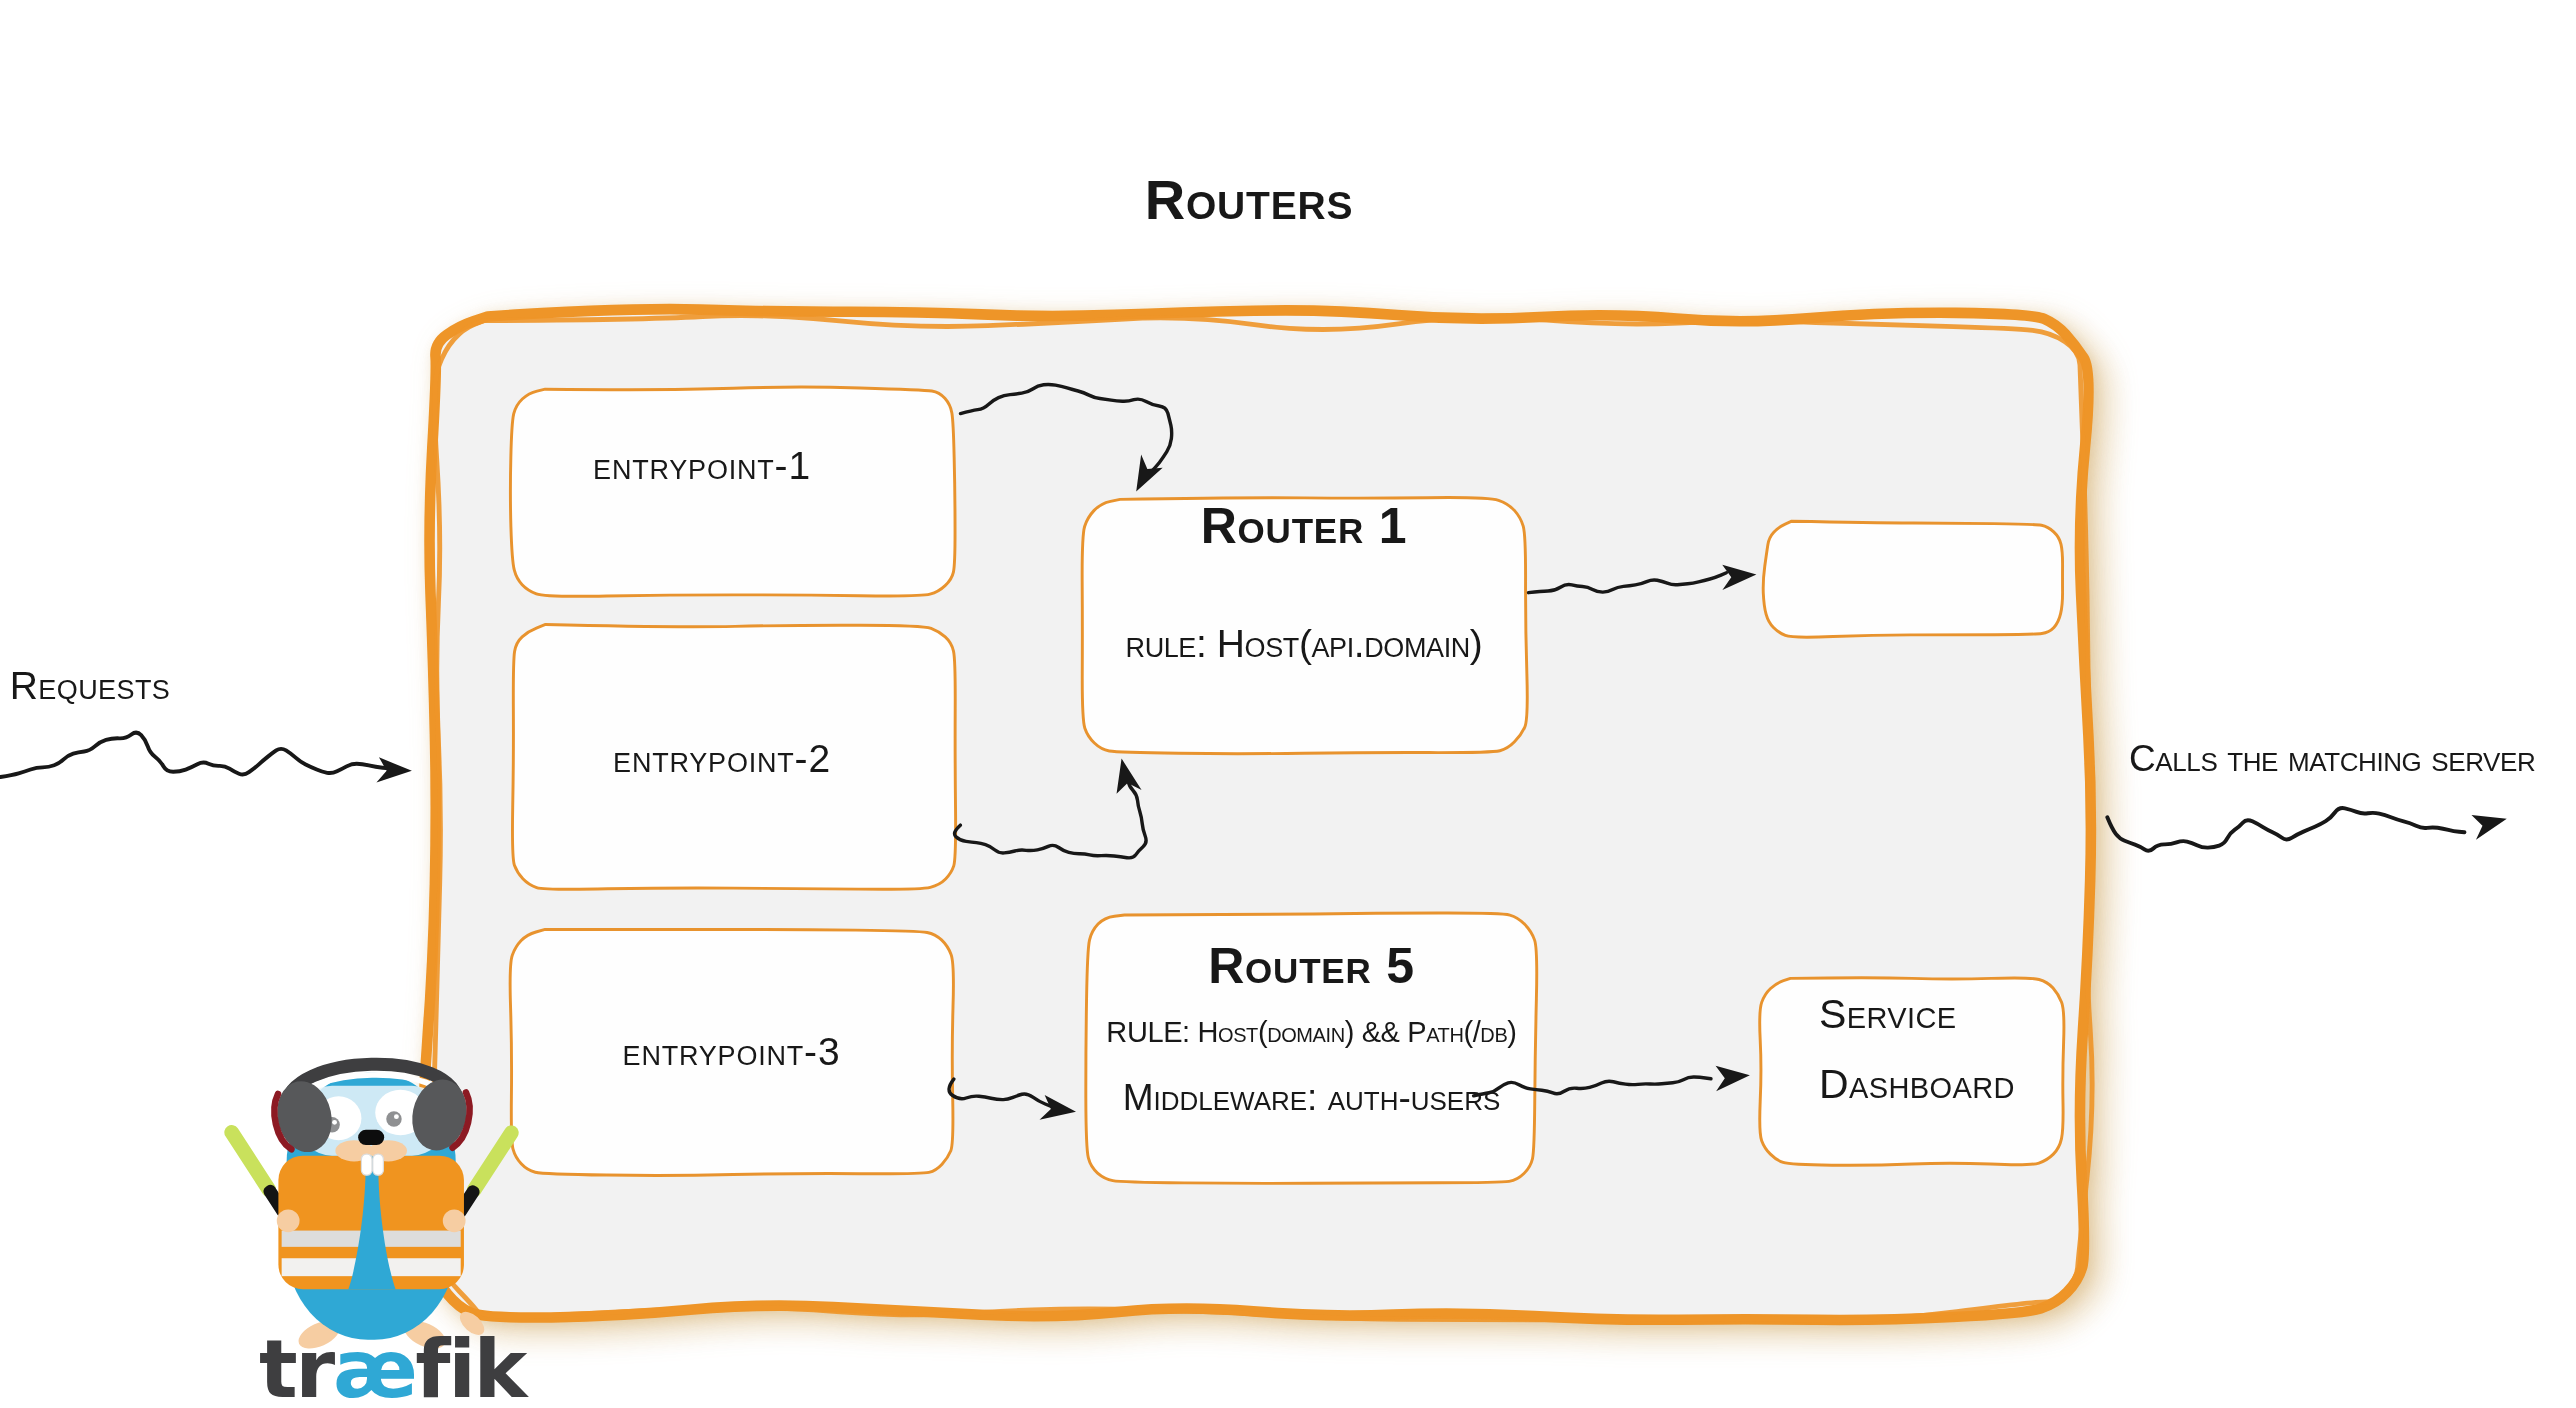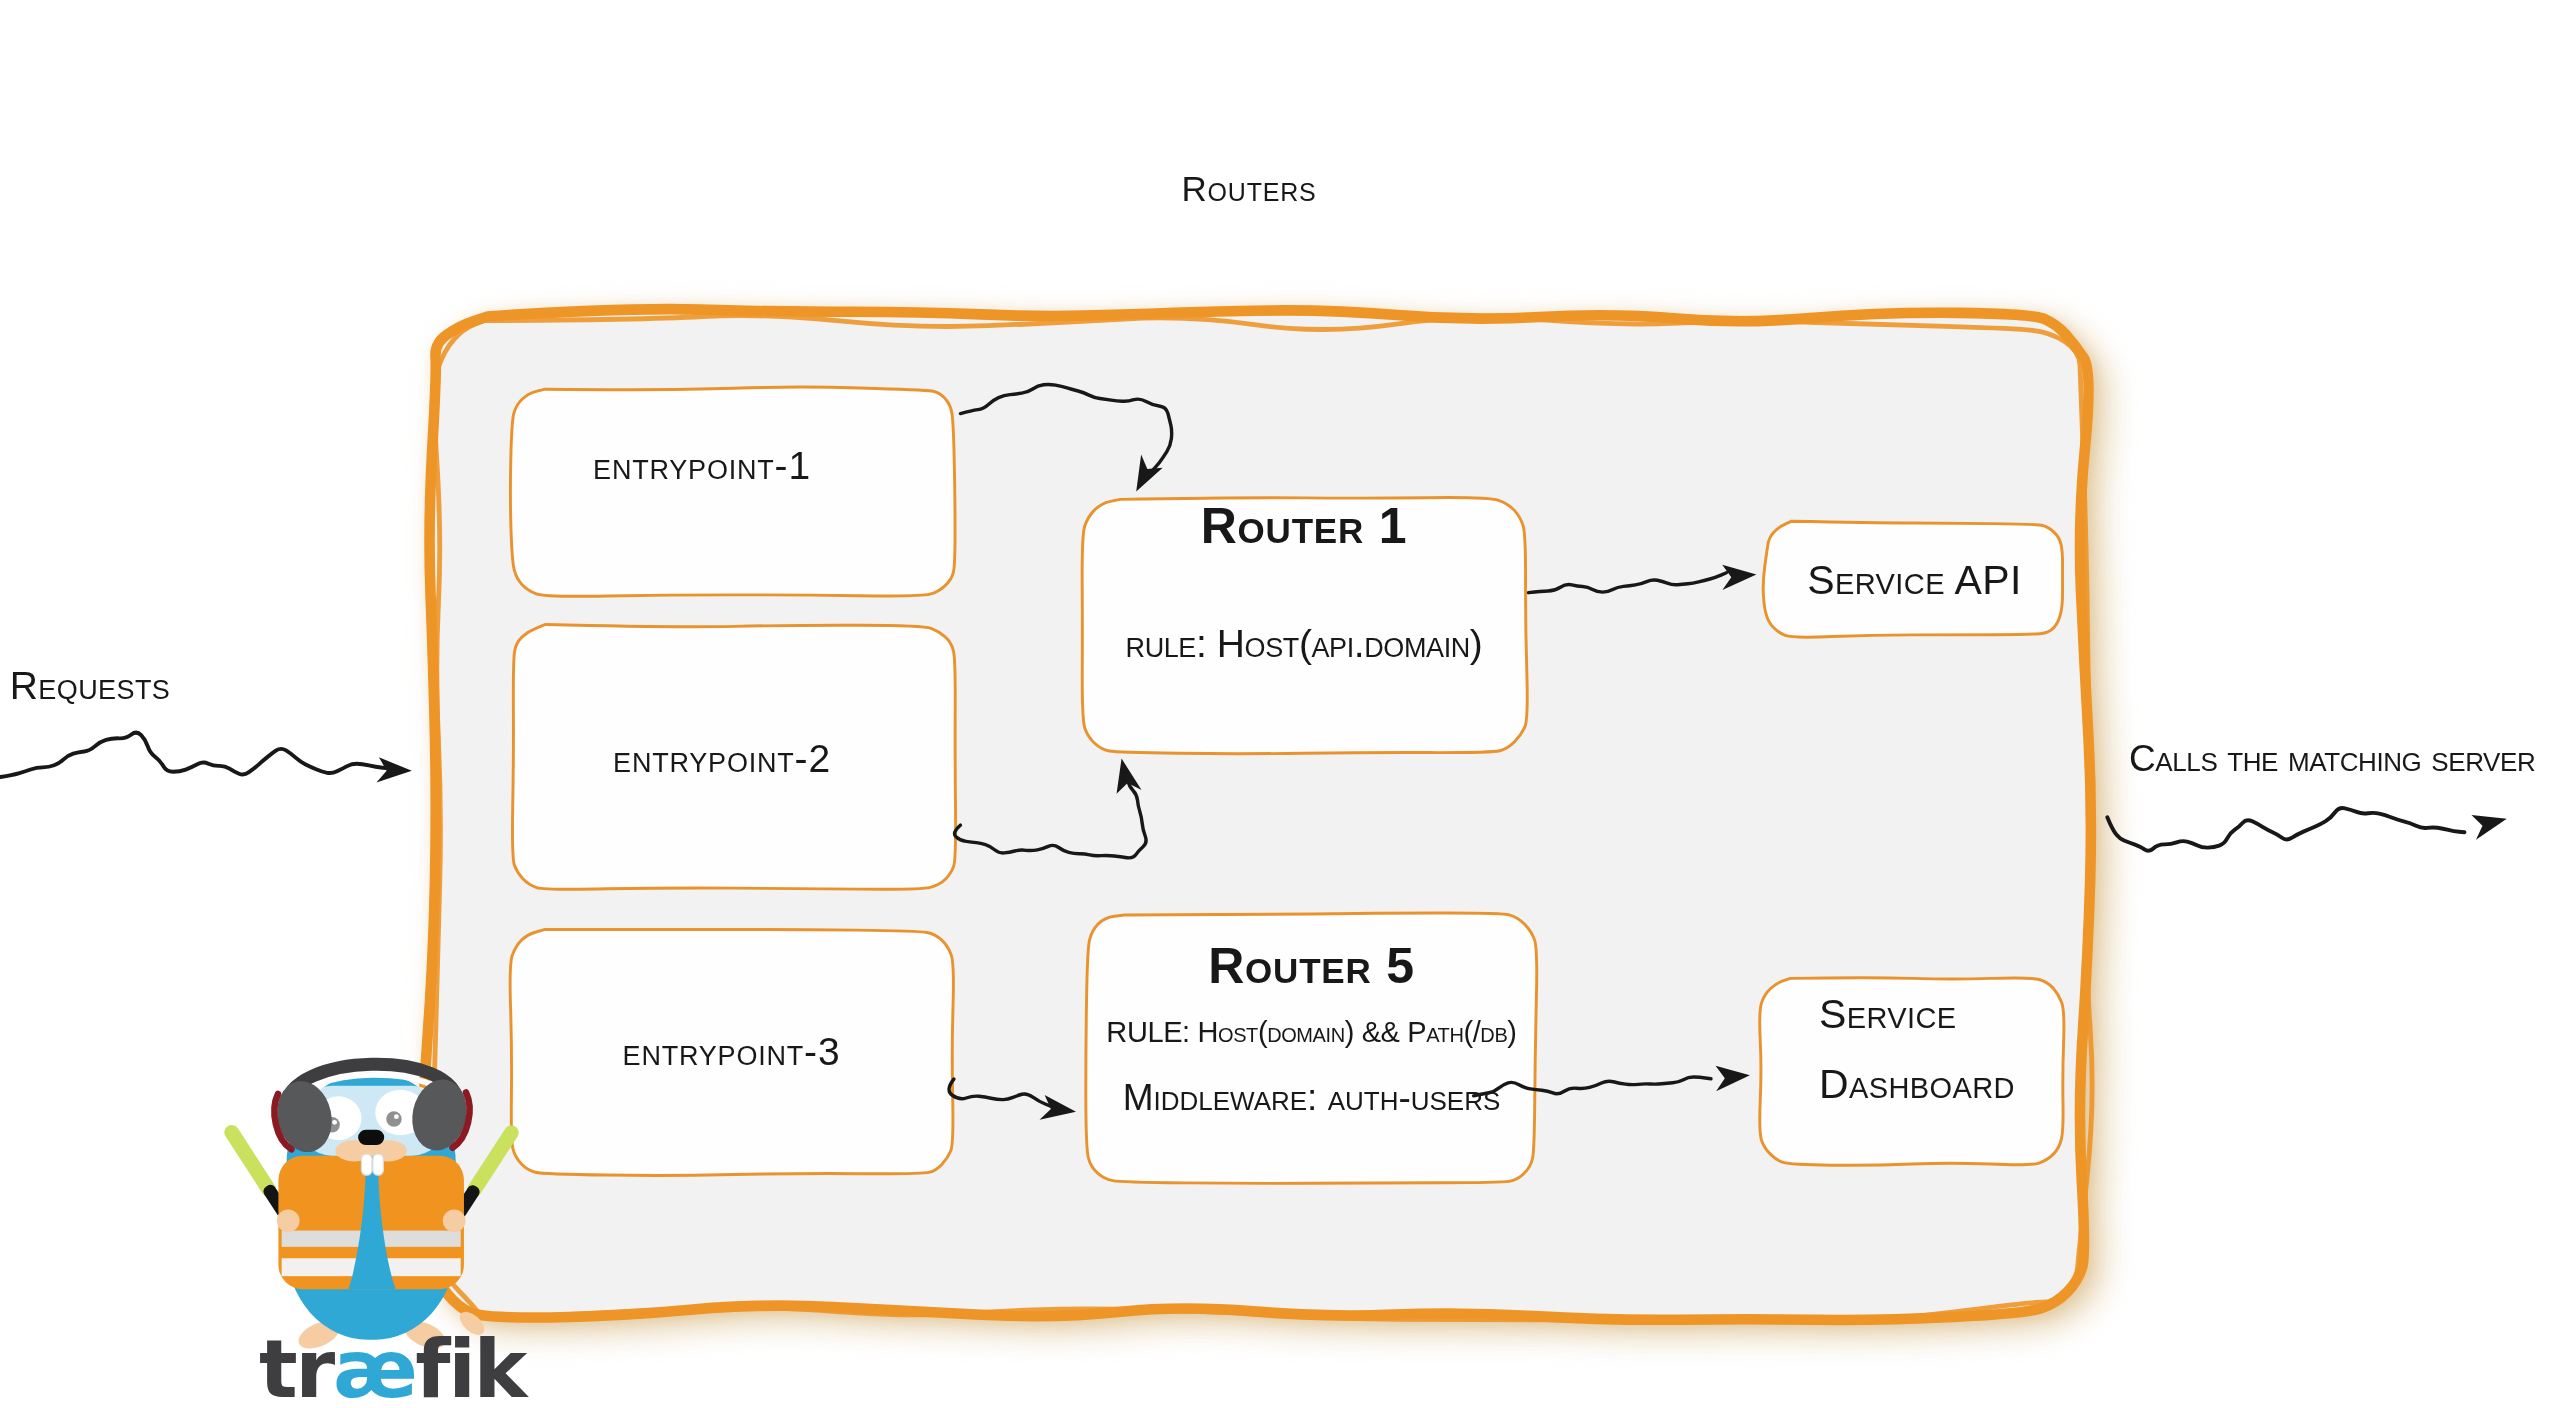--- a/index.html
+++ b/index.html
@@ -8,21 +8,21 @@
     background:#ffffff;
     font-family:"Liberation Sans", sans-serif;
     color:var(--ink,#181818);
   }
   #scene{position:absolute;left:0;top:0;z-index:1;}
   .blobshadow{filter:drop-shadow(16px 12px 18px rgba(198,148,64,0.38)) drop-shadow(5px 5px 7px rgba(198,148,64,0.22));}
   .txt{
     position:absolute;z-index:2;display:flex;align-items:center;justify-content:center;
     font-variant:small-caps;letter-spacing:0.4px;white-space:nowrap;color:var(--ink,#181818);
   }
-  .title{left:964px;top:148px;width:570px;height:81px;font-size:35px;font-weight:400;letter-spacing:0.8px;}
+  .title{left:964px;top:159px;width:570px;height:81px;font-size:56px;font-weight:700;letter-spacing:0.8px;}
   .eplabel{font-size:39px;font-weight:500;letter-spacing:0.8px;}
   .ep1{left:480px;top:388px;width:444px;height:156px;}
   .ep2{left:500px;top:627px;width:444px;height:263px;}
   .ep3{left:511px;top:930px;width:441px;height:244px;}
   .routerbox{flex-direction:column;justify-content:flex-start;}
   .r1{left:1082px;top:499px;width:444px;height:255px;padding-top:0;}
   .r2{left:1087px;top:913px;width:449px;height:271px;padding-top:26px;}
   .rtitle{font-size:50px;font-weight:600;letter-spacing:0.8px;line-height:1.1;}
   .r1 .rrule{font-size:39px;margin-top:69px;letter-spacing:-0.4px;line-height:1.1;}
   .r2 .rrule{font-size:29px;margin-top:23px;letter-spacing:-0.4px;line-height:1.1;}
@@ -144,21 +144,20 @@
     <div class="rtitle">Router 1</div>
     <div class="rrule">rule: Host(api.domain)</div>
   </div>
 
   <div class="txt routerbox r2">
     <div class="rtitle">Router 5</div>
     <div class="rrule">RULE: Host(domain) &amp;&amp; Path(/db)</div>
     <div class="rmw">Middleware: auth-users</div>
   </div>
 
-  <div class="txt svc svcapi">Service API</div>
 
   <div class="txt svc svcdash">
     <div>Service</div>
     <div>Dashboard</div>
   </div>
 
   <div class="wordmark">
     <span class="wm-dark">tr</span>
     <span class="wm-blue">æ</span>
     <span class="wm-dark">fik</span>

